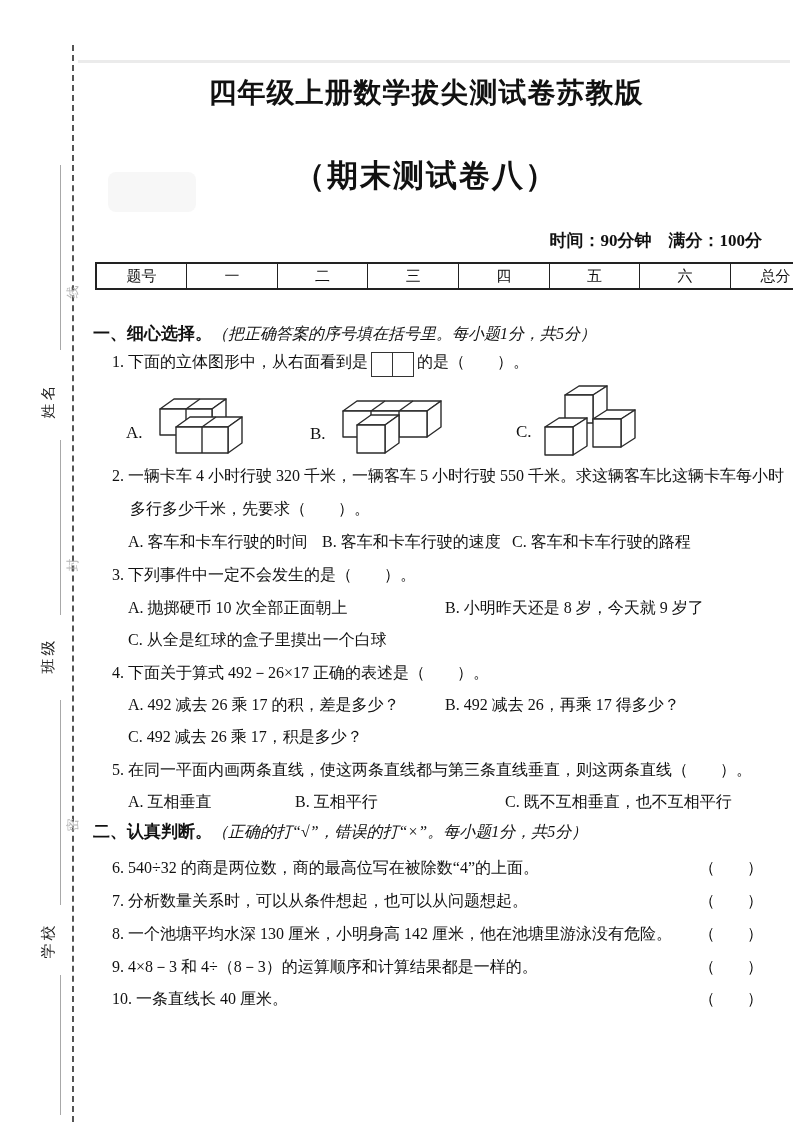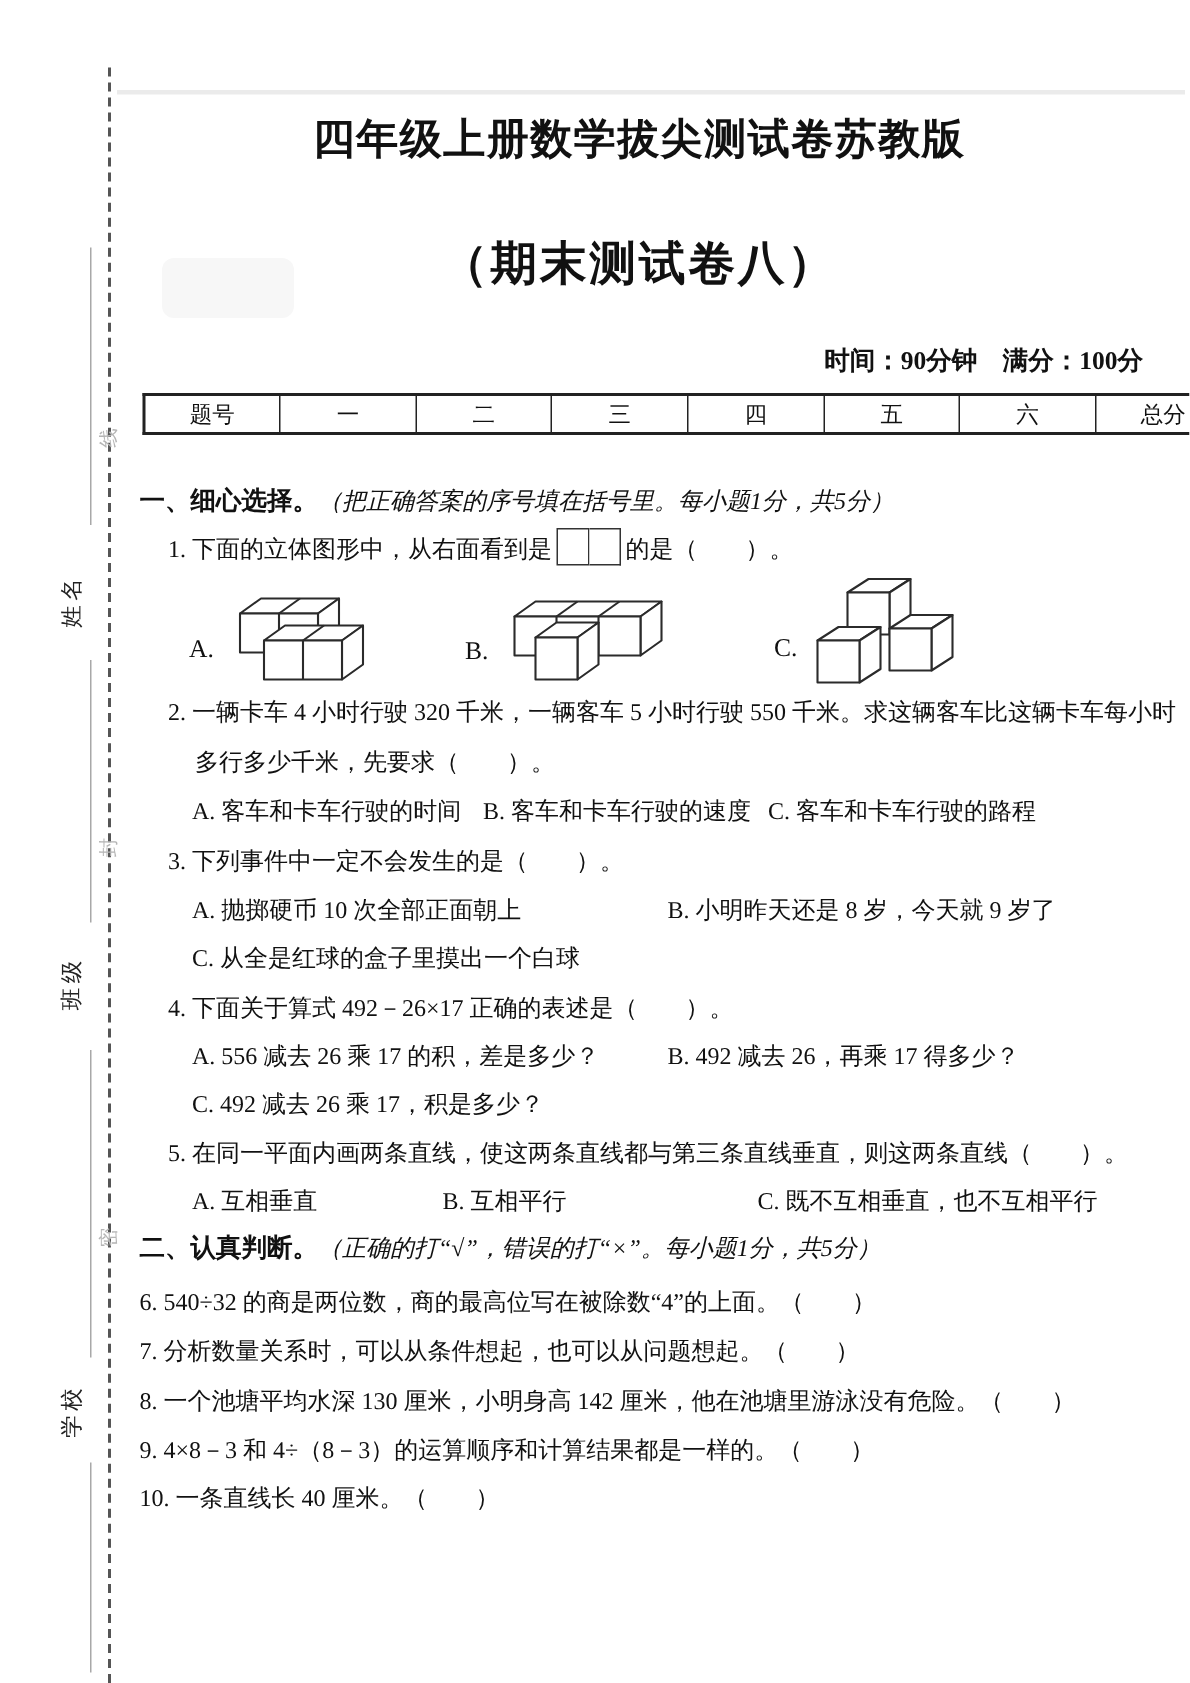--- a/index.html
+++ b/index.html
@@ -26,27 +26,27 @@
 
   
   .score{position:absolute;left:95px;top:262px;width:727px;border-collapse:collapse;table-layout:fixed;}
   .score td{border:1px solid #222;height:24px;text-align:center;font-size:15px;padding:0;}
   .score{border:2px solid #222;}
 
   
   .line{position:absolute;white-space:nowrap;font-size:16px;line-height:20px;}
   .sec-head{font-family:"Liberation Sans",sans-serif;font-weight:bold;font-size:17px;}
   .sec-note{font-family:"Liberation Serif",serif;font-weight:normal;font-style:italic;font-size:16px;}
-  .stemrow{display:flex;align-items:flex-end;}
+  .stemrow{display:flex;align-items:flex-start;}
   .gridbox{display:inline-flex;margin:0 3px;}
   .gridbox i{display:block;width:20px;height:23px;border:1.5px solid #333;background:#fff;}
   .gridbox i + i{border-left:none;}
   .figgroup{position:absolute;display:flex;align-items:center;gap:5px;}
   .figlabel{font-size:17px;margin-top:16px;}
-  .judge-item{position:absolute;left:93px;right:30px;display:flex;justify-content:flex-start;
+  .judge-item{position:absolute;left:112px;right:30px;display:flex;justify-content:space-between;
               white-space:nowrap;font-size:16px;}
   svg{display:block;}
   svg path{fill:#fff;stroke:#2b2b2b;stroke-width:1.4;stroke-linejoin:round;}
   svg line{stroke:#2b2b2b;stroke-width:1.4;}
 </style>
 </head>
 <body>
 
 <div class="page">
 
@@ -162,21 +162,21 @@
   <div class="line" style="left:128px;top:532px;">A. 客车和卡车行驶的时间</div>
   <div class="line" style="left:322px;top:532px;">B. 客车和卡车行驶的速度</div>
   <div class="line" style="left:512px;top:532px;">C. 客车和卡车行驶的路程</div>
 
   <div class="line" style="left:112px;top:565px;">3. 下列事件中一定不会发生的是（　　）。</div>
   <div class="line" style="left:128px;top:598px;">A. 抛掷硬币 10 次全部正面朝上</div>
   <div class="line" style="left:445px;top:598px;">B. 小明昨天还是 8 岁，今天就 9 岁了</div>
   <div class="line" style="left:128px;top:630px;">C. 从全是红球的盒子里摸出一个白球</div>
 
   <div class="line" style="left:112px;top:663px;">4. 下面关于算式 492－26×17 正确的表述是（　　）。</div>
-  <div class="line" style="left:128px;top:695px;">A. 556 减去 26 乘 17 的积，差是多少？</div>
+  <div class="line" style="left:128px;top:695px;">A. 492 减去 26 乘 17 的积，差是多少？</div>
   <div class="line" style="left:445px;top:695px;">B. 492 减去 26，再乘 17 得多少？</div>
   <div class="line" style="left:128px;top:727px;">C. 492 减去 26 乘 17，积是多少？</div>
 
   <div class="line" style="left:112px;top:760px;">5. 在同一平面内画两条直线，使这两条直线都与第三条直线垂直，则这两条直线（　　）。</div>
   <div class="line" style="left:128px;top:792px;">A. 互相垂直</div>
   <div class="line" style="left:295px;top:792px;">B. 互相平行</div>
   <div class="line" style="left:505px;top:792px;">C. 既不互相垂直，也不互相平行</div>
 
   <div class="line" style="left:93px;top:822px;">
     <span class="sec-head">二、认真判断。</span><span class="sec-note">（正确的打“√”，错误的打“×”。每小题1分，共5分）</span>

